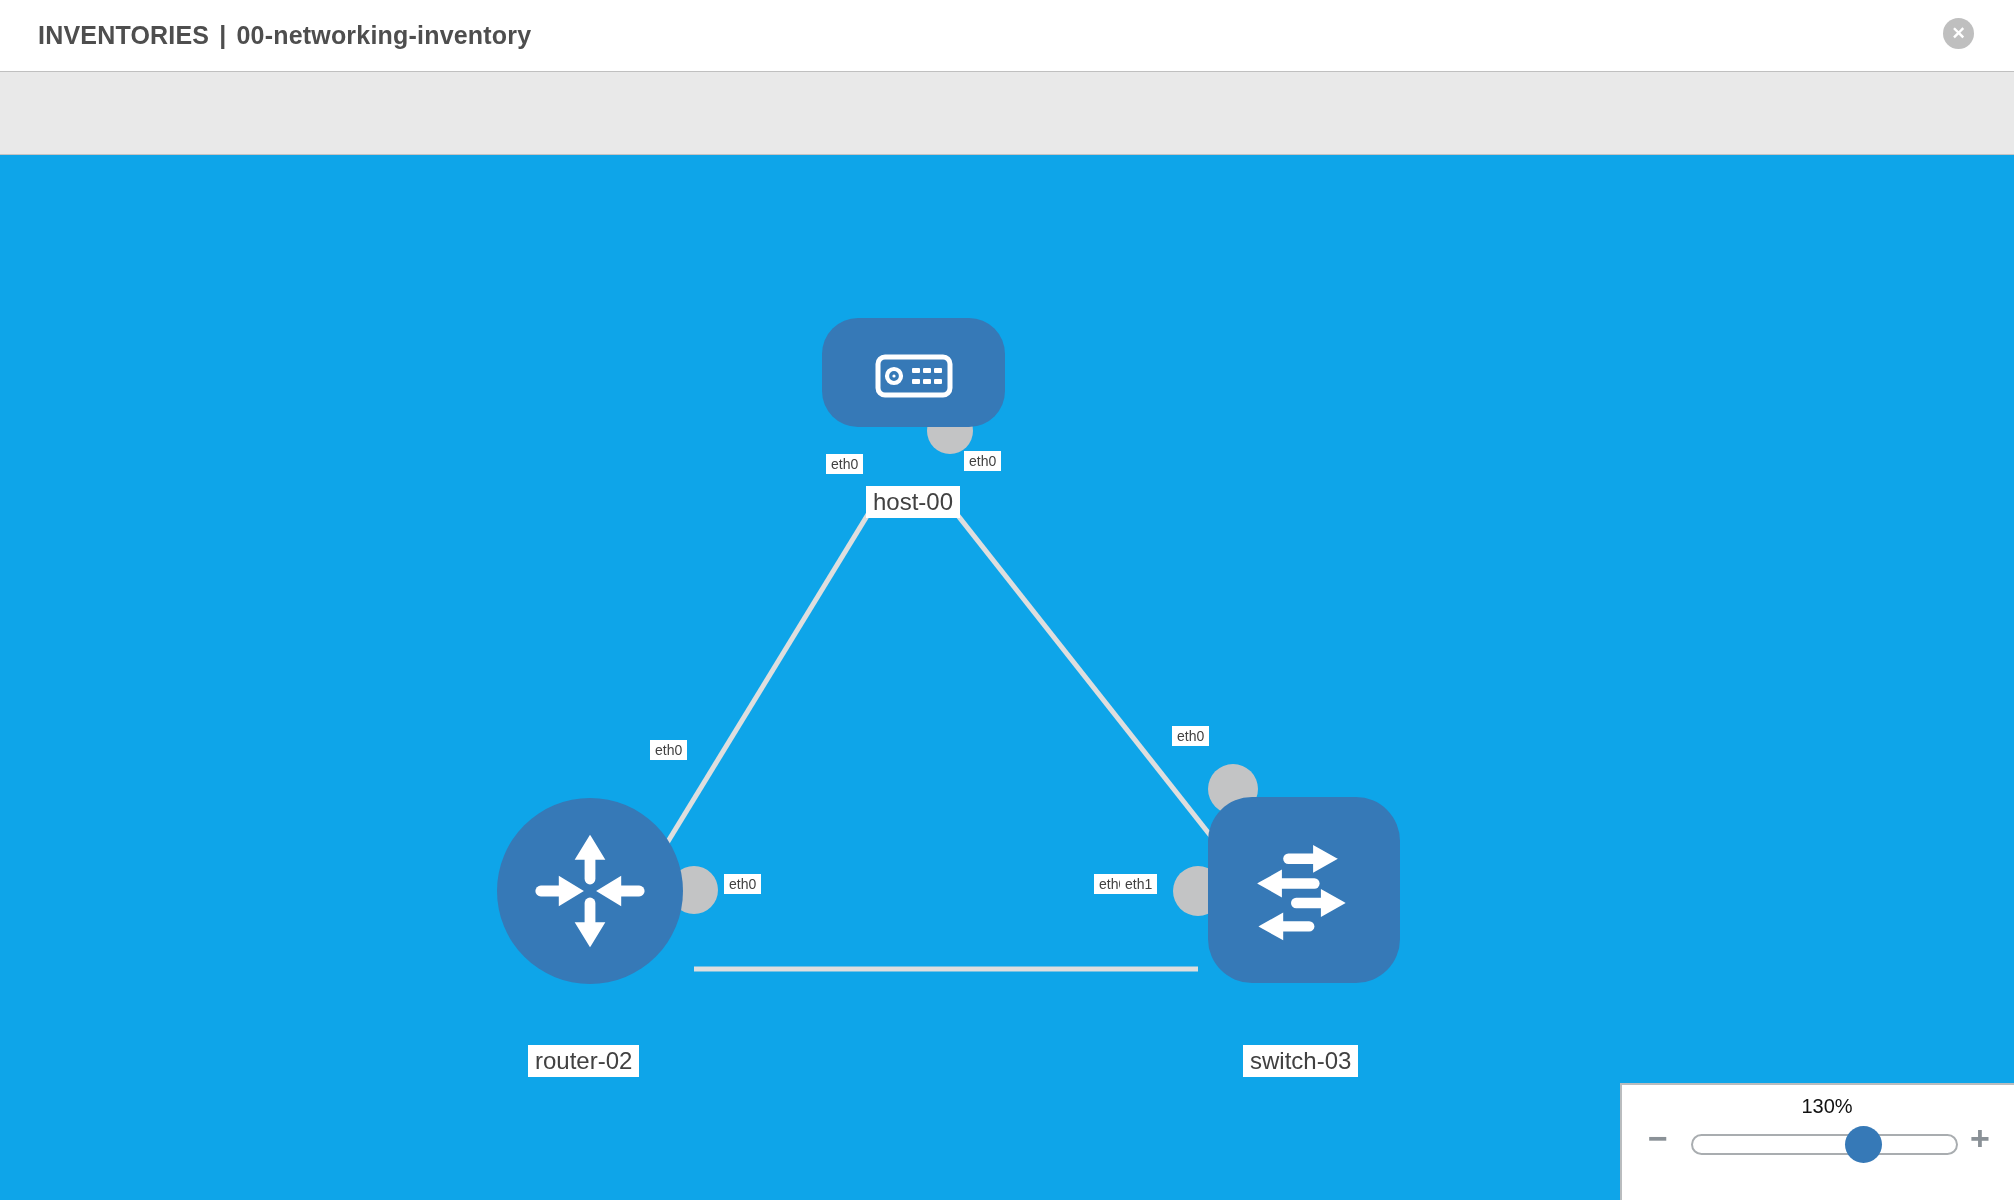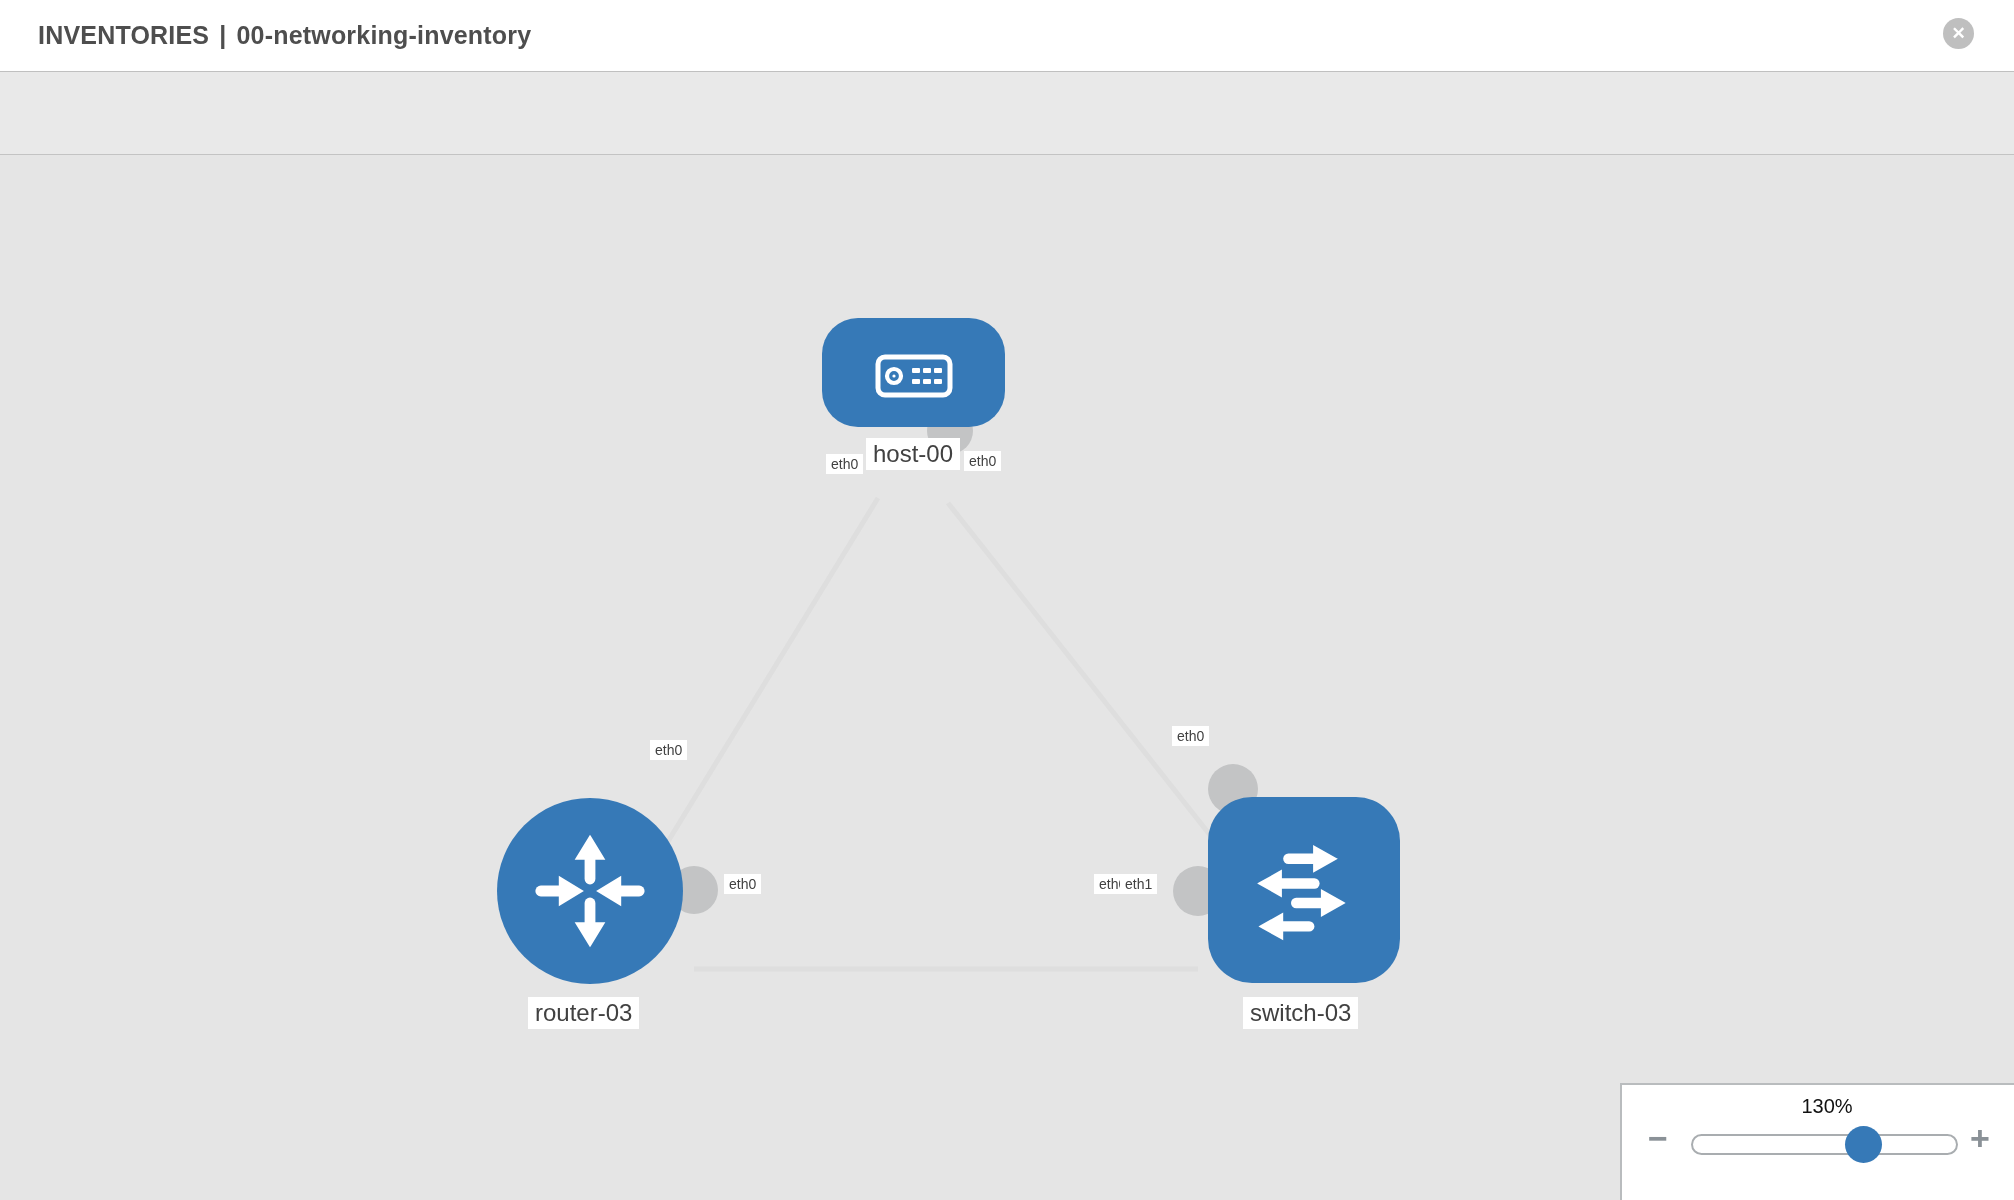--- a/index.html
+++ b/index.html
@@ -1,17 +1,17 @@
 <!DOCTYPE html>
 <html><head>
 <meta charset="utf-8">
 <style>
   * { margin:0; padding:0; box-sizing:border-box; }
   html,body { width:2014px; height:1200px; overflow:hidden; font-family:"Liberation Sans", sans-serif; }
-  #app { position:relative; width:2014px; height:1200px; background:#e5e5e5; }
+  #app { position:relative; width:2014px; height:1200px; background:#0ea5e9; }
 
   
   .header { position:absolute; left:0; top:0; width:2014px; height:71px; background:#ffffff; z-index:50; }
   .title { position:absolute; left:38px; top:0; height:71px; line-height:71px; font-size:25px; font-weight:bold; color:#4e4e4e; letter-spacing:.2px; }
   .title .sep { padding:0 10px; }
   .close-btn { position:absolute; right:40px; top:18px; width:31px; height:31px; border-radius:50%; background:#bfbfbf; color:#ffffff; font-size:17px; font-weight:bold; text-align:center; line-height:31px; cursor:pointer; }
 
   
   .toolbar { position:absolute; left:0; top:71px; width:2014px; height:84px; background:#e9e9e9; border-top:1px solid #c0c0c0; border-bottom:1px solid #c3c3c3; z-index:50; }
   .select-box { position:absolute; top:14px; height:57px; background:#ffffff; border:1px solid #b3b3b3; border-radius:6px; font-size:20px; color:#9b9b9b; line-height:55px; padding-left:18px; letter-spacing:.5px; cursor:pointer; }
@@ -26,21 +26,21 @@
   
   .canvas { position:absolute; left:0; top:156px; width:2014px; height:1044px; }
   .links-layer { position:absolute; left:0; top:0; width:2014px; height:1200px; z-index:5; }
   .port-circle { position:absolute; border-radius:50%; background:#c3c4c5; z-index:10; }
   .node { position:absolute; background:#3679b7; z-index:20; cursor:pointer; }
   .node svg { position:absolute; }
   .node-host   { left:822px; top:318px; width:183px; height:109px; border-radius:36px; }
   .node-router { left:497px; top:798px; width:186px; height:186px; border-radius:50%; }
   .node-switch { left:1208px; top:797px; width:192px; height:186px; border-radius:44px; }
   .chip { position:absolute; background:#ffffff; color:#414141; z-index:30; white-space:nowrap; }
-  .node-label { font-size:24px; padding:2px 7px; }
+  .node-label { font-size:24px; padding:2px 7px;margin-top:48px; }
   .port-label { font-size:14px; padding:2px 5px; }
 
   
   .zoom-panel { position:absolute; left:1620px; top:1083px; width:400px; height:123px; background:#ffffff; border:2px solid #b9bcbe; z-index:60; }
   .zoom-level { position:absolute; left:160px; top:10px; width:90px; text-align:center; font-size:20px; color:#111111; }
   .zoom-btn { position:absolute; top:38px; font-size:34px; font-weight:bold; color:#8a9197; cursor:pointer; line-height:30px; }
   .zoom-out-btn { left:26px; }
   .zoom-in-btn  { left:348px; }
   .zoom-track { position:absolute; left:69px; top:49px; width:267px; height:21px; background:#ffffff; border:2px solid #a9adb0; border-radius:11px; cursor:pointer; }
   .zoom-thumb { position:absolute; left:223px; top:41px; width:37px; height:37px; border-radius:50%; background:#3679b7; cursor:grab; }
@@ -150,21 +150,21 @@
             <line x1="44" y1="60" x2="66" y2="60"></line>
               <polygon points="80,60 64,51 64,69" stroke-width="2"></polygon>
             <line x1="54" y1="78" x2="31" y2="78"></line>
               <polygon points="17,78 33,69 33,87" stroke-width="2"></polygon>
           </g>
         </svg>
       </span>
     </div>
 
     <div class="chip node-label" style="left:866px; top:282px;">host-00</div>
-    <div class="chip node-label" style="left:528px; top:841px;">router-03</div>
+    <div class="chip node-label" style="left:528px; top:841px;">router-02</div>
     <div class="chip node-label" style="left:1243px; top:841px;">switch-03</div>
 
     <div class="chip port-label" style="left:826px; top:298px;">eth0</div>
     <div class="chip port-label" style="left:964px; top:295px;">eth0</div>
     <div class="chip port-label" style="left:650px; top:584px;">eth0</div>
     <div class="chip port-label" style="left:1172px; top:570px;">eth0</div>
     <div class="chip port-label" style="left:724px; top:718px;">eth0</div>
     <div class="chip port-label" style="left:1094px; top:718px;">eth0</div>
     <div class="chip port-label" style="left:1120px; top:718px;text-align:right;">eth1</div>
   </div>

